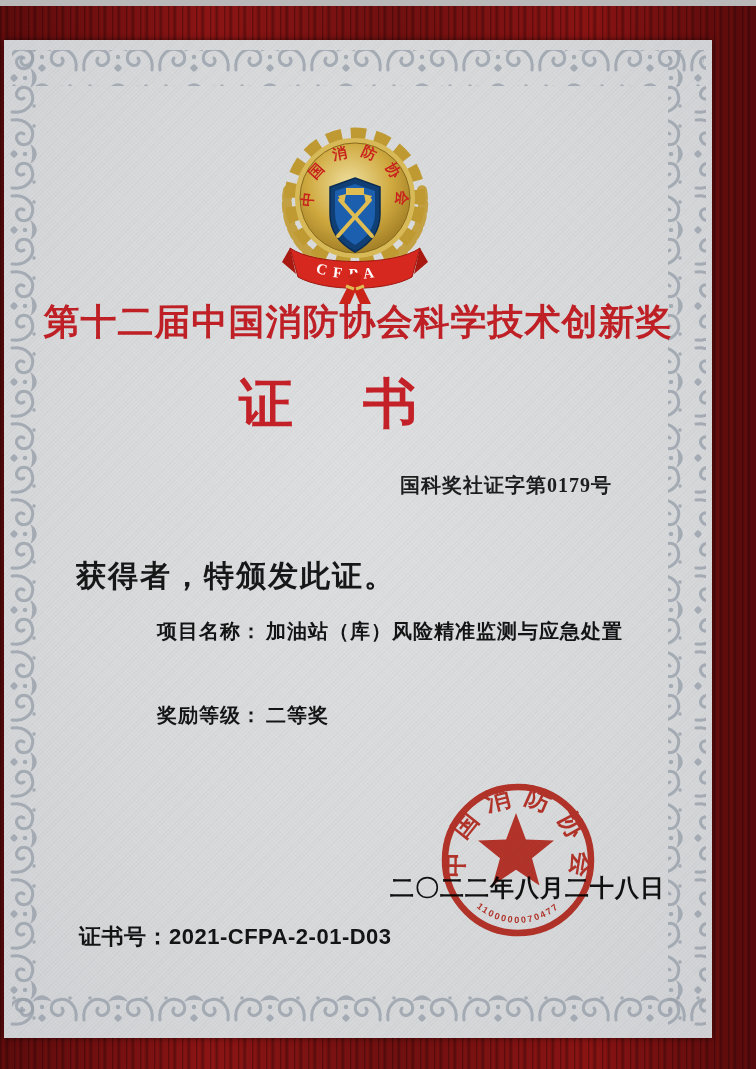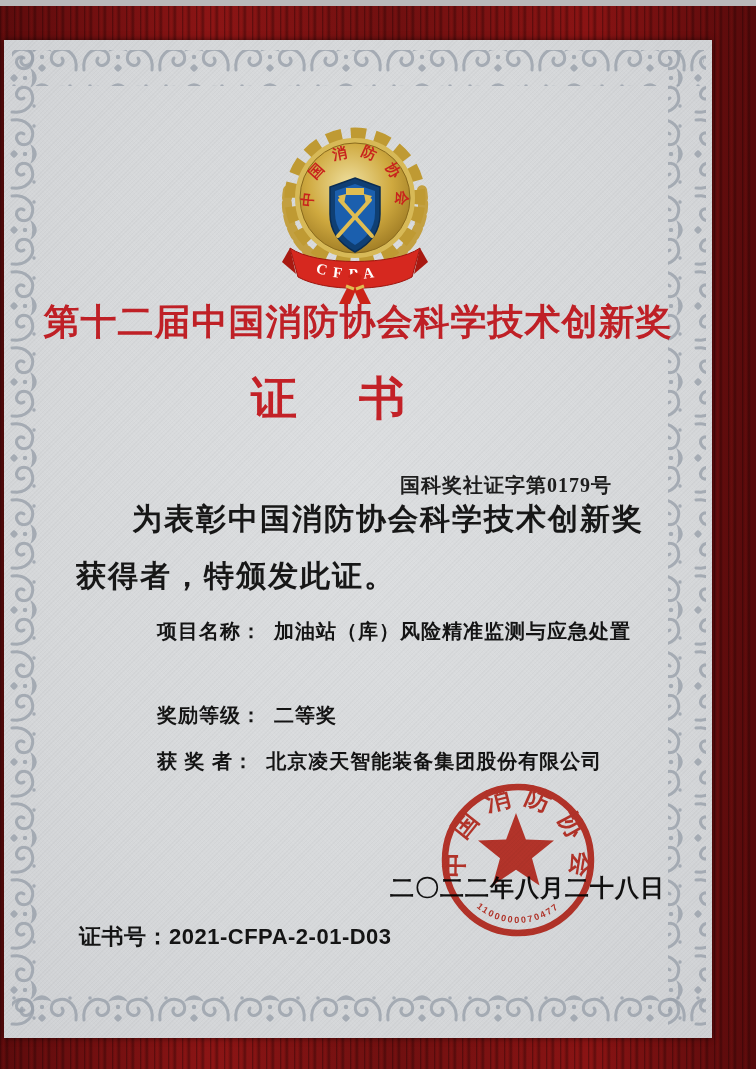--- a/index.html
+++ b/index.html
@@ -25,40 +25,40 @@
     box-shadow:0 0 6px rgba(0,0,0,.55);
   }
   #ornate-frame{position:absolute;left:0;top:0;z-index:1;}
   .abs{position:absolute;z-index:2;}
   .title{
     left:0;top:258px;width:708px;text-align:center;
     font-size:36px;font-weight:bold;letter-spacing:1px;color:#bf2026;
   }
   .cert-word{
     left:0;top:328px;width:656px;text-align:center;
-    font-size:46px;font-weight:bold;color:#c32127;letter-spacing:8px;
+    font-size:54px;font-weight:bold;color:#c32127;letter-spacing:8px;
   }
   .doc-number{
     left:396px;top:432px;font-size:20px;font-weight:bold;color:#1d1d1d;letter-spacing:1px;
   }
   .body-text{
     left:72px;top:450px;width:584px;
     font-size:30px;line-height:57px;font-weight:600;color:#171717;
     letter-spacing:2px;text-indent:56px;
   }
   .field-row{
     font-family:"Liberation Sans",sans-serif;
     font-size:20px;font-weight:bold;color:#141414;letter-spacing:1px;
     white-space:nowrap;
   }
   .row-project{left:153px;top:578px;}
   .row-project2{left:246px;top:618px;}
   .row-grade{left:153px;top:662px;}
   .row-winner{left:153px;top:708px;}
-  .field-label{margin-right:12px;}
+  .field-label{margin-right:4px;}
   .date-line{
     left:386px;top:832px;font-size:24px;font-weight:bold;color:#101010;letter-spacing:1px;
     z-index:2;white-space:nowrap;
   }
   .cert-no{
     left:75px;top:882px;font-family:"Liberation Sans",sans-serif;
     font-size:22px;font-weight:bold;color:#141414;letter-spacing:.5px;
   }
   #emblem{left:276px;top:84px;z-index:2;}
   #seal{left:429px;top:735px;z-index:3;mix-blend-mode:multiply;opacity:.92;}
@@ -159,32 +159,29 @@
         <path d="M84,162 L76,165" stroke="#e0bd52" stroke-width="3"></path>
       </g>
     </g>
   </svg>
 
   <div class="abs title">第十二届中国消防协会科学技术创新奖</div>
   <div class="abs cert-word">证　书</div>
   <div class="abs doc-number">国科奖社证字第0179号</div>
 
   <div class="abs body-text">
-    <span>为表彰中国消防协会科学技术创新奖</span><br>
+    <br>
     <span>获得者，特颁发此证。</span>
   </div>
 
   <div class="abs field-row row-project">
     <span class="field-label">项目名称：</span><span>加油站（库）风险精准监测与应急处置</span>
   </div>
   <div class="abs field-row row-grade">
     <span class="field-label">奖励等级：</span><span>二等奖</span>
-  </div>
-  <div class="abs field-row row-winner">
-    <span class="field-label">获 奖 者：</span><span>北京凌天智能装备集团股份有限公司</span>
   </div>
 
   <div class="abs date-line">二〇二二年八月二十八日</div>
 
   <svg id="seal" class="abs" width="170" height="170" viewBox="0 0 170 170">
     <circle cx="85" cy="85" r="73" fill="none" stroke="#cf2a1d" stroke-width="6.5"></circle>
     <polygon fill="#d02b1e" points="83,38 92.9,64.4 121,65.6 99,83.2 106.5,110.4 83,94.8 59.5,110.4 67,83.2 45,65.6 73.1,64.4"></polygon>
     <path id="seal-top-arc" d="M33.3,103.8 A55,55 0 1 1 136.7,103.8" fill="none"></path>
     <text class="seal-ring-text" font-size="25" font-weight="bold" fill="#cf2a1d" letter-spacing="11">
       <textPath href="#seal-top-arc" startOffset="2">中国消防协会</textPath>

